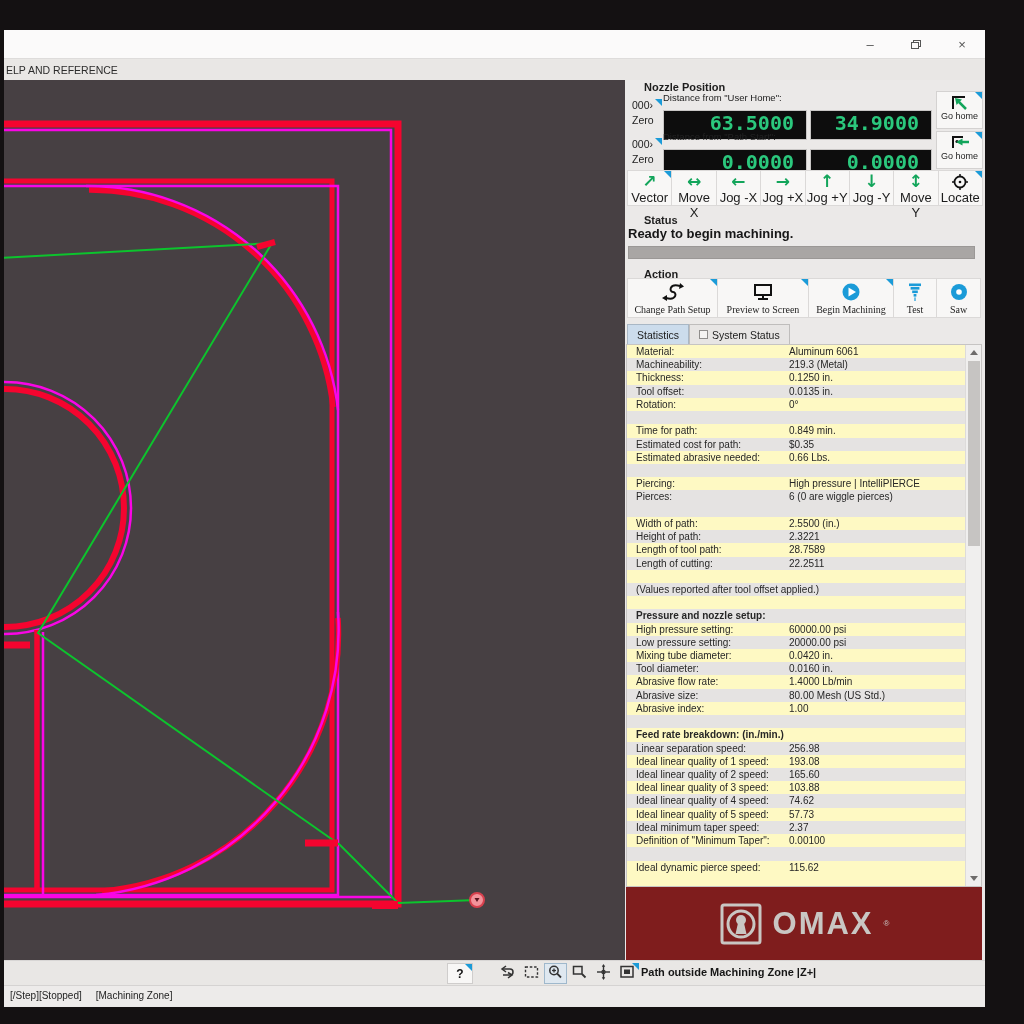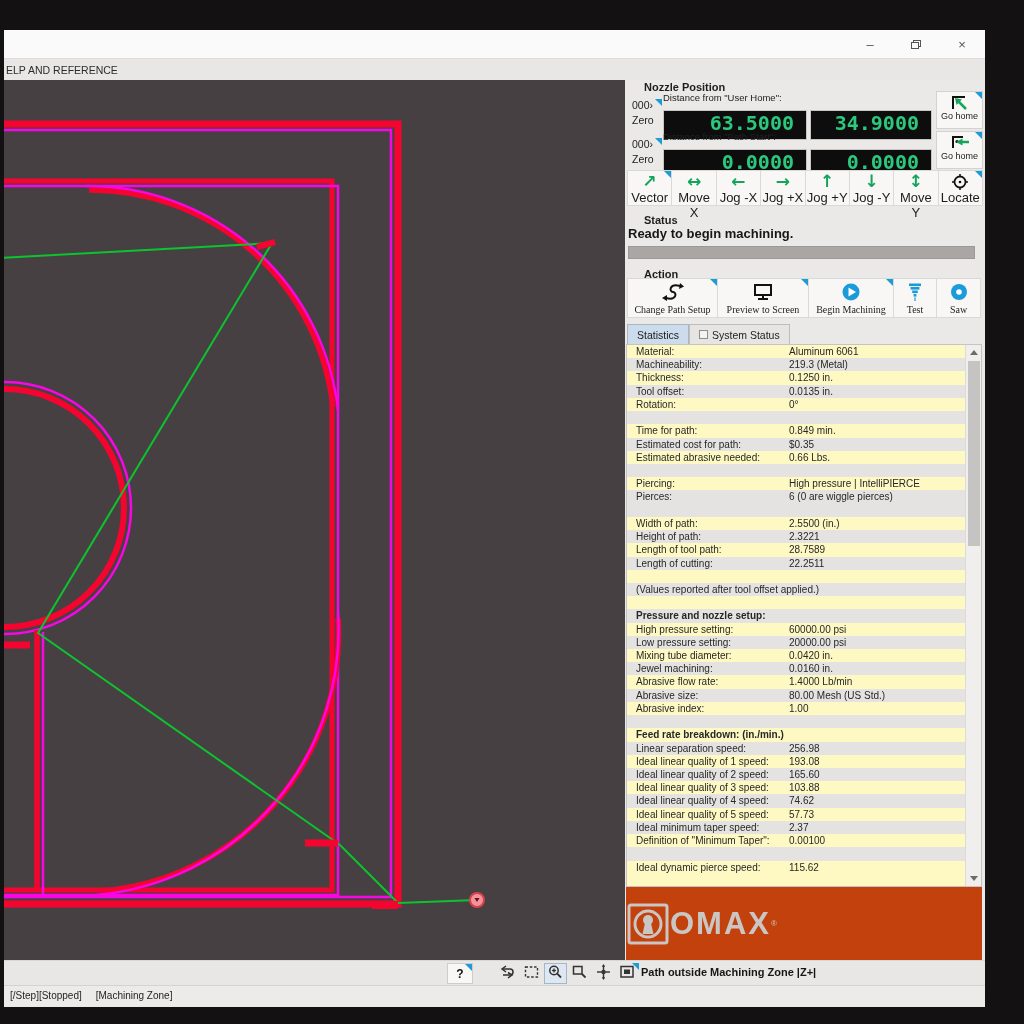--- a/index.html
+++ b/index.html
@@ -71,22 +71,22 @@
   .srow { display:flex; height:13.22px; line-height:13.2px; font-size:10px; color:#272727; }
   .srow.alt { background:#e5e3e2; }
   .sl { width:162px; padding-left:9px; white-space:nowrap; }
   .sv { flex:1; white-space:nowrap; }
   .srow.hdr .sl { font-weight:bold; width:auto; }
   .scrollbar { position:absolute; right:0; top:0; width:16px; height:100%; background:#f0efee; border-left:1px solid #dddbda; }
   .sb-arrow { position:absolute; left:0; width:16px; height:15px; display:flex; align-items:center; justify-content:center; }
   .tri-up { width:0; height:0; border-left:4px solid transparent; border-right:4px solid transparent; border-bottom:5px solid #6e6c6b; }
   .tri-dn { width:0; height:0; border-left:4px solid transparent; border-right:4px solid transparent; border-top:5px solid #6e6c6b; }
   .sb-thumb { position:absolute; left:2px; top:16px; width:12px; height:185px; background:#c6c4c2; }
-  .logoarea { position:absolute; left:1px; top:807px; width:356px; height:73px; background:#c2410c;
-    display:flex; align-items:center; }
+  .logoarea { position:absolute; left:1px; top:807px; width:356px; height:73px; background:#7f1d1d;
+    display:flex; align-items:center; justify-content:center; gap:10px; }
   .omax-text { font-size:31px; font-weight:bold; letter-spacing:2px; color:#c9c6c3; }
   .omax-reg { font-size:8px; color:#c9c6c3; vertical-align:super; }
   
   .toolbar { position:absolute; left:0; top:930px; width:100%; height:25px; background:#e9e7e5; border-top:1px solid #d8d6d5; }
   .helpbtn { position:absolute; left:443px; top:2px; width:26px; height:21px; background:#f8f7f6; border:1px solid #cfcdcc;
     font-weight:bold; font-size:12px; text-align:center; line-height:20px; color:#111; }
   .tb-icons { position:absolute; left:492px; top:2px; display:flex; gap:1px; }
   .tbico { position:relative; width:23px; height:21px; display:flex; align-items:center; justify-content:center; }
   .tbico.active { background:#dfe8f0; border:1px solid #9fb8cc; }
   .tb-status { position:absolute; left:637px; top:5px; font-weight:bold; font-size:11px; color:#161616; }
@@ -385,21 +385,21 @@
           </div>
           <div class="srow alt">
             <span class="sl">Low pressure setting:</span>
             <span class="sv">20000.00 psi</span>
           </div>
           <div class="srow">
             <span class="sl">Mixing tube diameter:</span>
             <span class="sv">0.0420 in.</span>
           </div>
           <div class="srow alt">
-            <span class="sl">Jewel machining:</span>
+            <span class="sl">Tool diameter:</span>
             <span class="sv">0.0160 in.</span>
           </div>
           <div class="srow">
             <span class="sl">Abrasive flow rate:</span>
             <span class="sv">1.4000 Lb/min</span>
           </div>
           <div class="srow alt">
             <span class="sl">Abrasive size:</span>
             <span class="sv">80.00 Mesh (US Std.)</span>
           </div>

